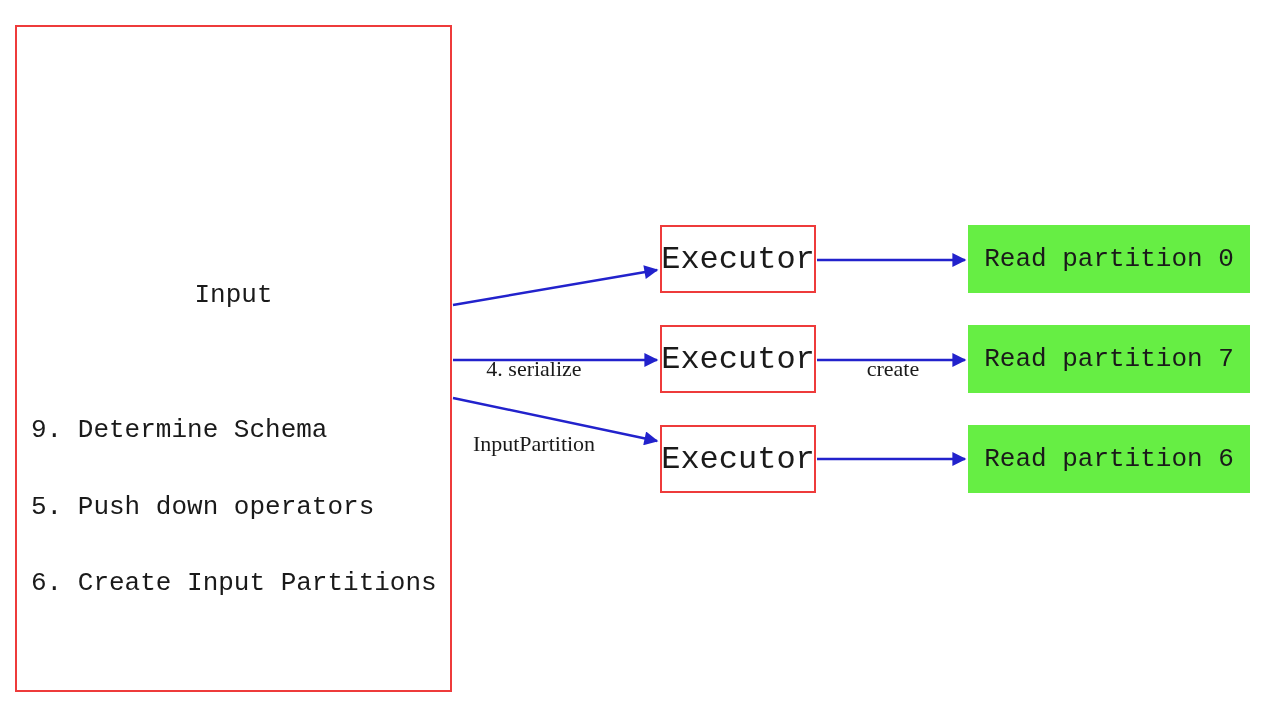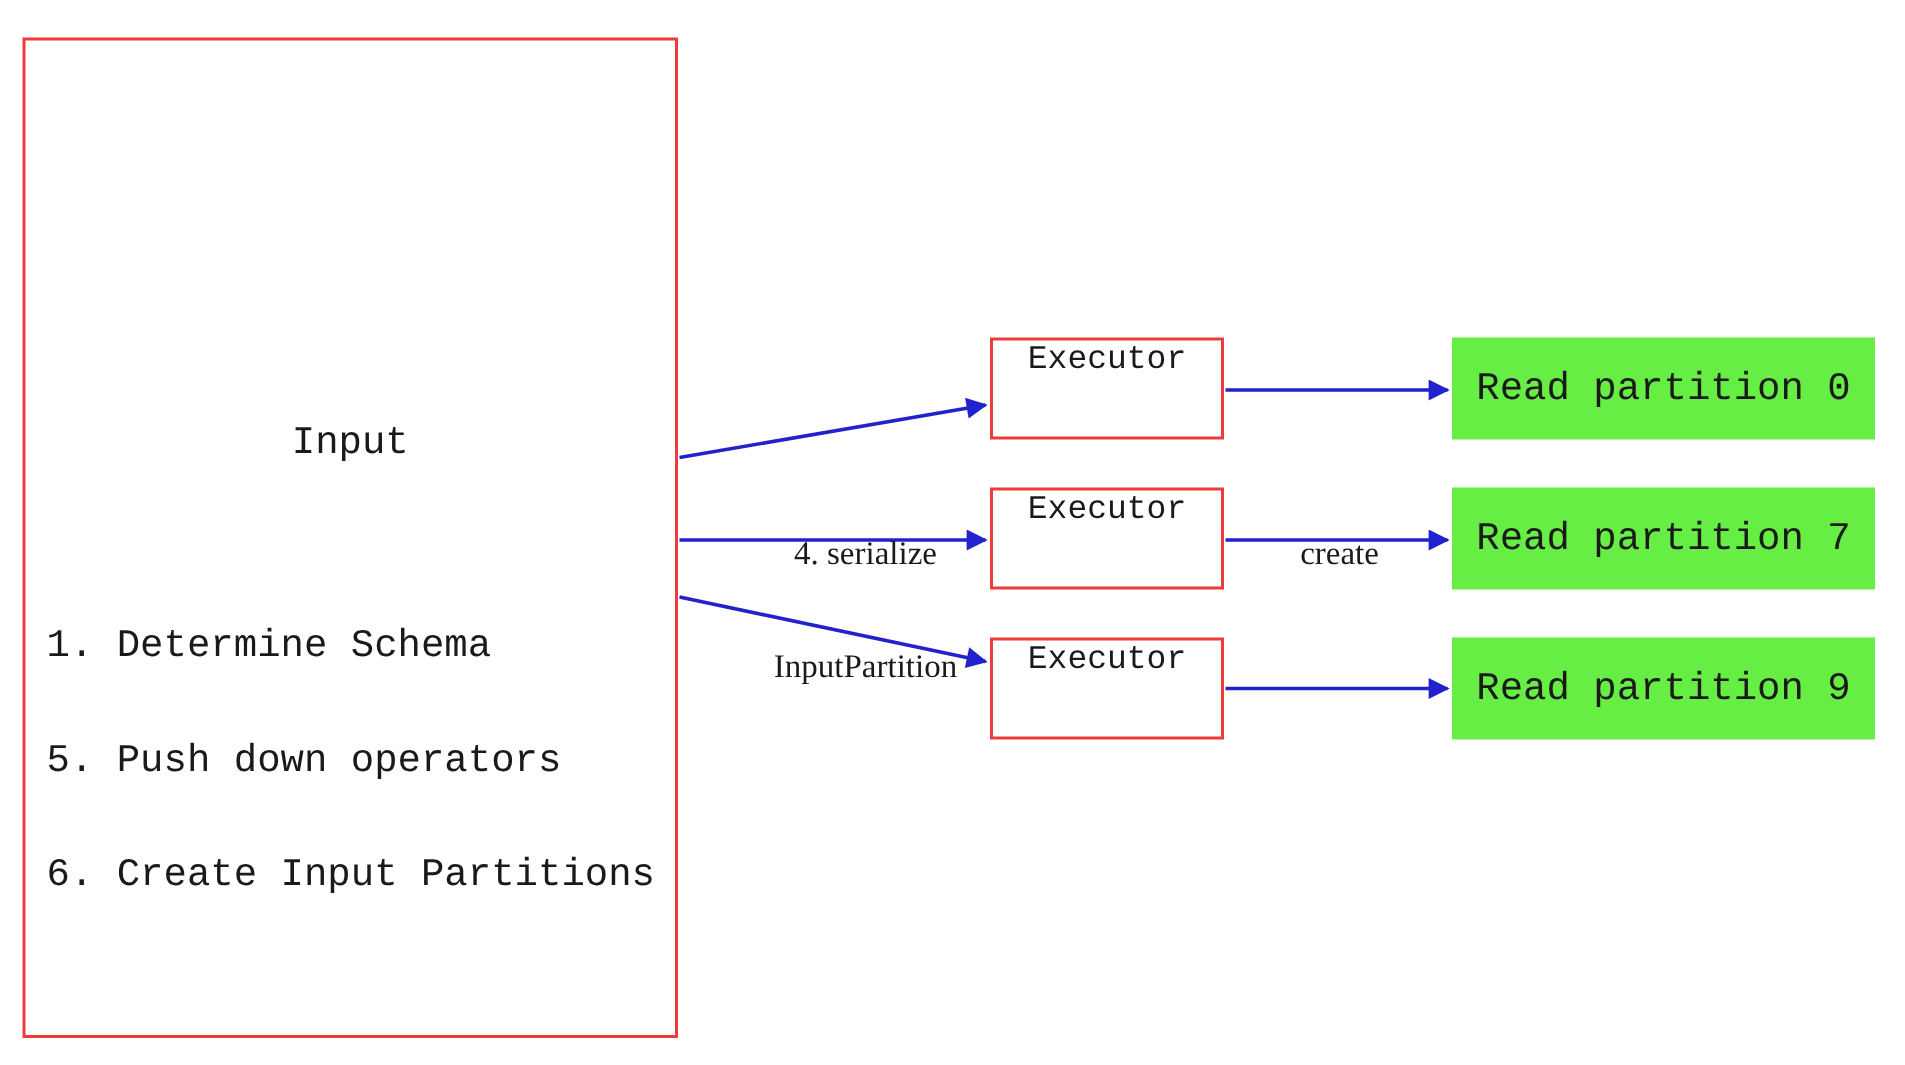--- a/index.html
+++ b/index.html
@@ -58,22 +58,23 @@
     white-space: pre;
   }
   .executor-box {
     position: absolute;
     left: 660px;
     width: 152px;
     height: 64px;
     border: 2px solid var(--box_border);
     background: #ffffff;
     display: flex;
+    align-items: center;
     justify-content: center;
-    font-size: 22px;
+    font-size: 32px;
     white-space: pre;
   }
   .partition-box {
     position: absolute;
     left: 968px;
     width: 282px;
     height: 68px;
     background: var(--partition_fill);
     display: flex;
     align-items: center;
@@ -86,21 +87,21 @@
   .row-3 { top: 425px; }
   .edge-label {
     position: absolute;
     font-family: "Liberation Serif", serif;
     font-size: 22px;
     line-height: 25px;
     text-align: center;
     white-space: pre;
   }
   .serialize-label {
-    left: 472px;
+    left: 429px;
     top: 306px;
     width: 210px;
   }
   .create-label {
     left: 820px;
     top: 306px;
     width: 146px;
   }
 </style>
 </head>
@@ -118,21 +119,21 @@
     <line class="arrow-line" x1="453" y1="360" x2="657" y2="360" marker-end="url(#ah)"></line>
     <line class="arrow-line" x1="453" y1="398" x2="657" y2="441" marker-end="url(#ah)"></line>
     <line class="arrow-line" x1="817" y1="260" x2="965" y2="260" marker-end="url(#ah)"></line>
     <line class="arrow-line" x1="817" y1="360" x2="965" y2="360" marker-end="url(#ah)"></line>
     <line class="arrow-line" x1="817" y1="459" x2="965" y2="459" marker-end="url(#ah)"></line>
   </svg>
 
   <div class="driver-box">
     <div class="driver-title">Input</div>
     <div class="driver-steps">
-      <div>1. Determine Schema</div>
+      <div>9. Determine Schema</div>
       <div>5. Push down operators</div>
       <div>6. Create Input Partitions</div>
     </div>
   </div>
 
   <div class="executor-box row-1">
     <span>Executor</span>
   </div>
   <div class="executor-box row-2">
     <span>Executor</span>
@@ -141,21 +142,21 @@
     <span>Executor</span>
   </div>
 
   <div class="partition-box row-1">
     <span>Read partition 0</span>
   </div>
   <div class="partition-box row-2">
     <span>Read partition 7</span>
   </div>
   <div class="partition-box row-3">
-    <span>Read partition 9</span>
+    <span>Read partition 6</span>
   </div>
 
   <div class="edge-label serialize-label">
     <div>4. serialize</div>
     <div>InputPartition</div>
   </div>
 
   <div class="edge-label create-label">
     <div>create</div>
   </div>

